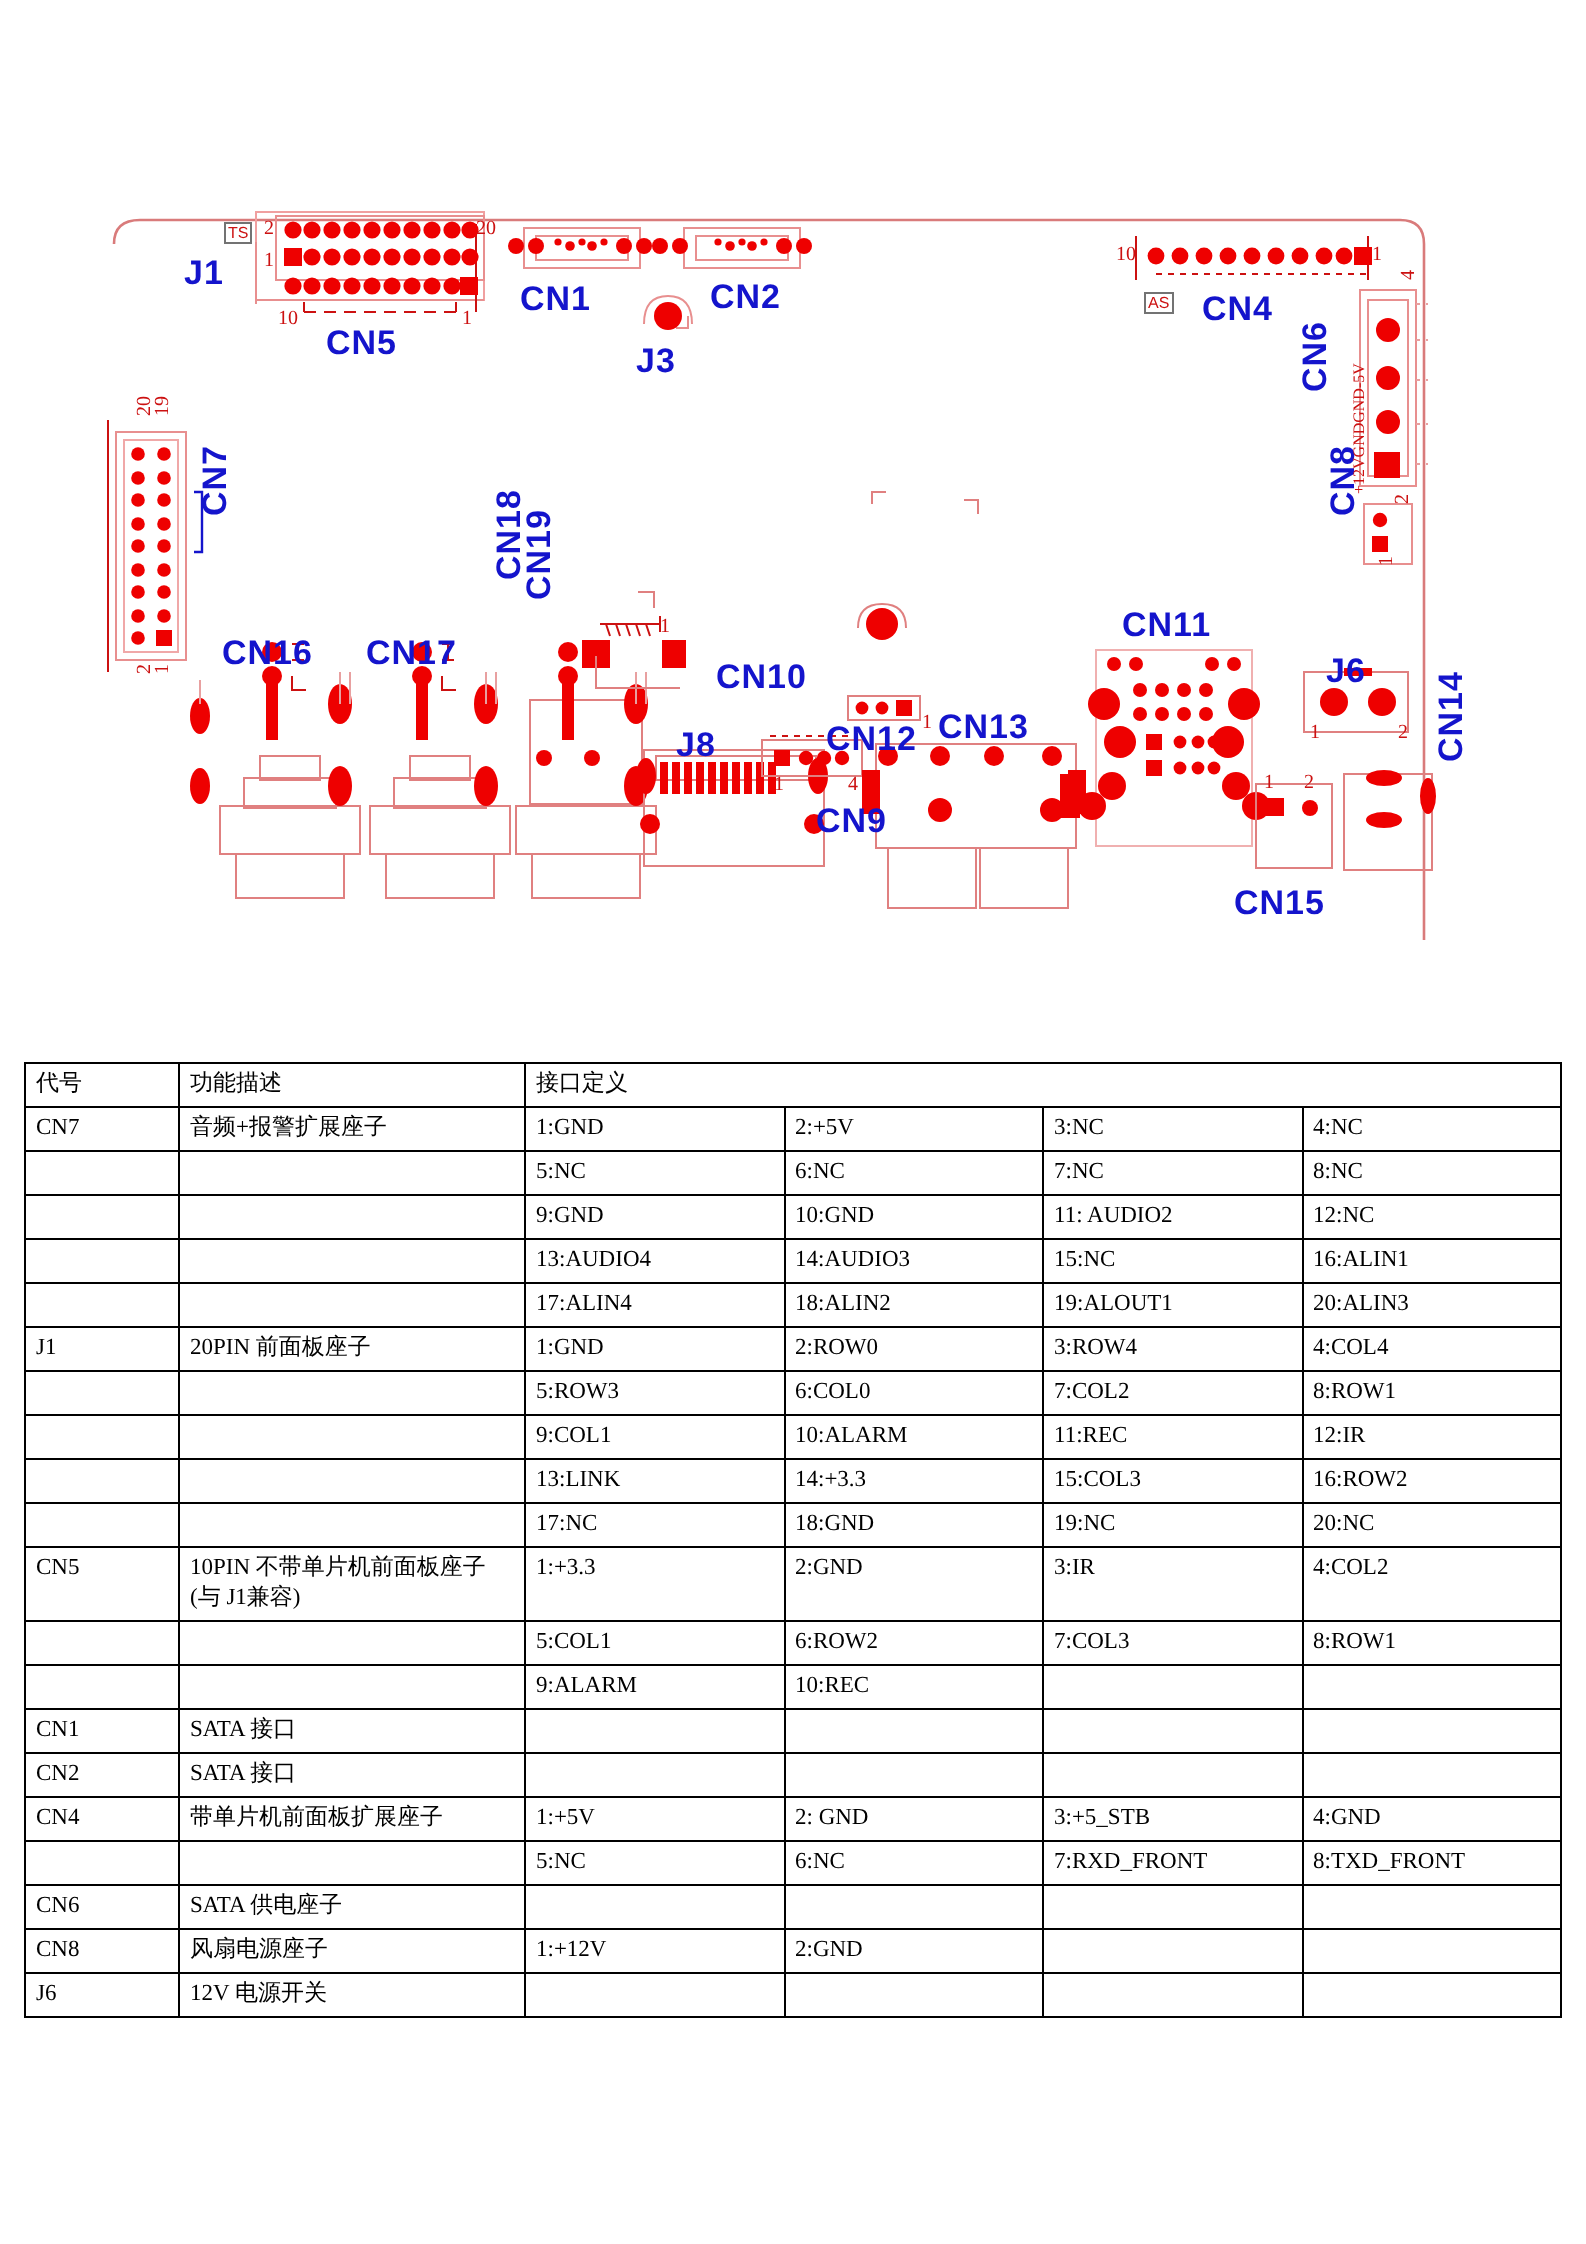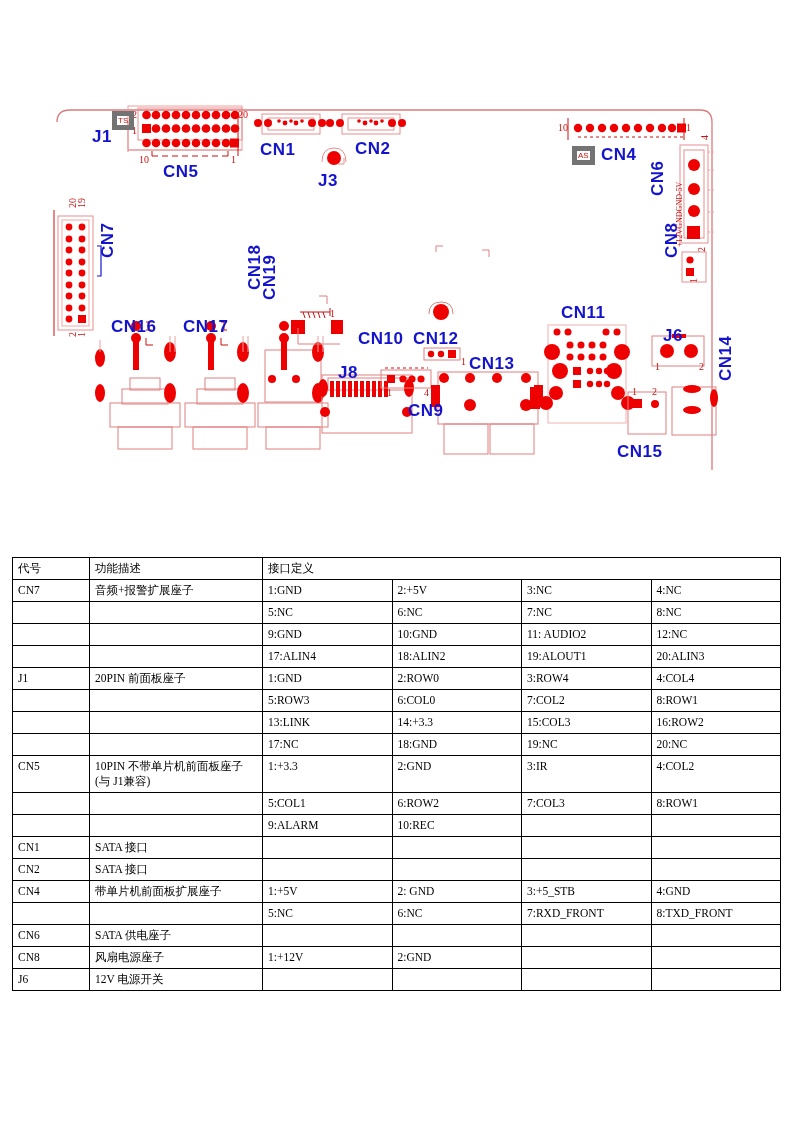--- a/index.html
+++ b/index.html
@@ -29,27 +29,27 @@
     color:#cc1111;
     font-family:"Liberation Serif", serif;
     font-size:10px;
     white-space:nowrap;
     line-height:1;
   }
   .pin.vert{transform-origin:left top;transform:rotate(-90deg);}
   .pin.tiny{font-size:8px;}
   .tagbox{
     position:absolute;
-    color:#cc1111;border:5px solid #737373;
+    color:#cc1111;border:1px solid #737373;
     font-family:"Liberation Sans", sans-serif;
     font-size:8px;line-height:9px;padding:0 1px;
   }
 
   
-  #tbl-wrap{position:absolute;left:12px;top:557px;width:644px;}
+  #tbl-wrap{position:absolute;left:12px;top:531px;width:644px;}
   table{border-collapse:collapse;width:769px;table-layout:fixed;}
   td{
     border:1px solid #000000;
     font-family:"Liberation Serif", serif;
     font-size:11.5px;
     color:#000;
     padding:3px 5px 3px 5px;
     vertical-align:top;
     line-height:15px;
     height:15px;
@@ -426,21 +426,21 @@
       <div class="lbl vert" style="left: 649px; top: 196px;">CN6</div>
       <div class="lbl vert" style="left: 663px; top: 258px;">CN8</div>
       <div class="lbl vert" style="left: 99px; top: 258px;">CN7</div>
       <div class="lbl" style="left: 111px; top: 318px;">CN16</div>
       <div class="lbl" style="left: 183px; top: 318px;">CN17</div>
       <div class="lbl vert" style="left: 246px; top: 290px;">CN18</div>
       <div class="lbl vert" style="left: 261px; top: 300px;">CN19</div>
       <div class="lbl" style="left: 358px; top: 330px;">CN10</div>
       <div class="lbl" style="left: 338px; top: 364px; text-align: right;">J8</div>
       <div class="lbl" style="left: 408px; top: 402px;">CN9</div>
-      <div class="lbl" style="left: 413px; top: 330px;">CN12</div>
+      <div class="lbl" style="left: 413px; top: 361px;">CN12</div>
       <div class="lbl" style="left: 469px; top: 355px;">CN13</div>
       <div class="lbl" style="left: 561px; top: 304px;">CN11</div>
       <div class="lbl" style="left: 663px; top: 327px;">J6</div>
       <div class="lbl" style="left: 617px; top: 443px;">CN15</div>
       <div class="lbl vert" style="left: 717px; top: 381px;">CN14</div>
       <div class="pin" style="left: 132px; top: 110px;">2</div>
       <div class="pin" style="left: 132px; top: 126px;">1</div>
       <div class="pin" style="left: 238px; top: 110px;">20</div>
       <div class="pin" style="left: 139px; top: 155px;">10</div>
       <div class="pin" style="left: 231px; top: 155px;">1</div>
@@ -495,20 +495,28 @@
           <td class="c0"></td>
           <td class="c1"></td>
           <td class="c2">9:GND</td>
           <td class="c3">10:GND</td>
           <td class="c4">11: AUDIO2</td>
           <td class="c5">12:NC</td>
         </tr>
         <tr>
           <td class="c0"></td>
           <td class="c1"></td>
+          <td class="c2">13:AUDIO4</td>
+          <td class="c3">14:AUDIO3</td>
+          <td class="c4">15:NC</td>
+          <td class="c5">16:ALIN1</td>
+        </tr>
+        <tr>
+          <td class="c0"></td>
+          <td class="c1"></td>
           <td class="c2">17:ALIN4</td>
           <td class="c3">18:ALIN2</td>
           <td class="c4">19:ALOUT1</td>
           <td class="c5">20:ALIN3</td>
         </tr>
         <tr>
           <td class="c0">J1</td>
           <td class="c1">20PIN 前面板座子</td>
           <td class="c2">1:GND</td>
           <td class="c3">2:ROW0</td>
@@ -519,20 +527,28 @@
           <td class="c0"></td>
           <td class="c1"></td>
           <td class="c2">5:ROW3</td>
           <td class="c3">6:COL0</td>
           <td class="c4">7:COL2</td>
           <td class="c5">8:ROW1</td>
         </tr>
         <tr>
           <td class="c0"></td>
           <td class="c1"></td>
+          <td class="c2">9:COL1</td>
+          <td class="c3">10:ALARM</td>
+          <td class="c4">11:REC</td>
+          <td class="c5">12:IR</td>
+        </tr>
+        <tr>
+          <td class="c0"></td>
+          <td class="c1"></td>
           <td class="c2">13:LINK</td>
           <td class="c3">14:+3.3</td>
           <td class="c4">15:COL3</td>
           <td class="c5">16:ROW2</td>
         </tr>
         <tr>
           <td class="c0"></td>
           <td class="c1"></td>
           <td class="c2">17:NC</td>
           <td class="c3">18:GND</td>

